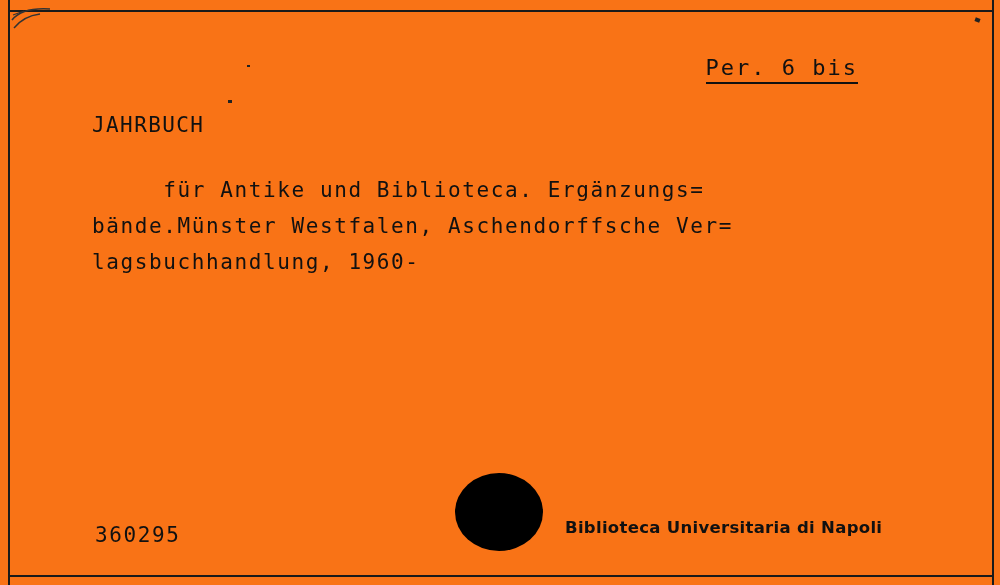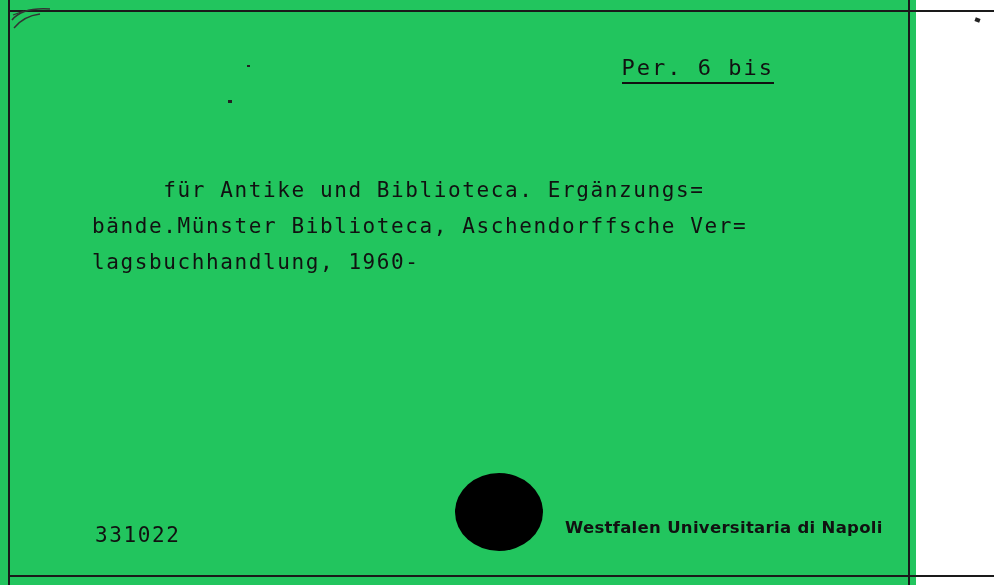--- a/index.html
+++ b/index.html
@@ -11,23 +11,23 @@
     width: 1000px;
     height: 585px;
     overflow: hidden;
     font-family: "DejaVu Sans Mono", monospace;
     color: #000000;
   }
 
   
   #card {
     position: relative;
-    width: 916px;
+    width: 1000px;
     height: 585px;
-    background: #22c55e;
+    background: #f97316;
     box-sizing: border-box;
   }
 
   
   .edge {
     position: absolute;
     background: #1a1a1a;
   }
   .edge-left   { left: 8px;  top: 0;    width: 2px;  height: 585px; }
   .edge-right  { right: 6px; top: 0;    width: 2px;  height: 585px; }
@@ -127,29 +127,30 @@
   <div class="edge edge-bottom"></div>
 
   <svg class="corner-mark" viewBox="0 0 58 34">
     <path d="M2 14 C 10 4, 24 2, 40 3" stroke="#333" stroke-width="1.6" fill="none"></path>
     <path d="M4 22 C 12 12, 22 9, 30 8" stroke="#333" stroke-width="1.4" fill="none"></path>
     <path d="M3 9 L 14 5" stroke="#333" stroke-width="1.2" fill="none"></path>
   </svg>
 
   <div class="tw" id="shelfmark">Per. 6 bis</div>
 
+  <div class="tw" id="heading">JAHRBUCH</div>
 
   <div class="tw" id="body-block"><span>     für Antike und Biblioteca. Ergänzungs=</span>
-<span>bände.Münster Biblioteca, Aschendorffsche Ver=</span>
+<span>bände.Münster Westfalen, Aschendorffsche Ver=</span>
 <span>lagsbuchhandlung, 1960-</span></div>
 
 
-  <div class="tw" id="accession">331022</div>
+  <div class="tw" id="accession">360295</div>
 
   <div id="stamp"></div>
 
-  <div id="library-name">Westfalen Universitaria di Napoli</div>
+  <div id="library-name">Biblioteca Universitaria di Napoli</div>
 
   <div class="speck s1"></div>
   <div class="speck s2"></div>
   <div class="speck s3"></div>
 
 </div>
 
 </body></html>

